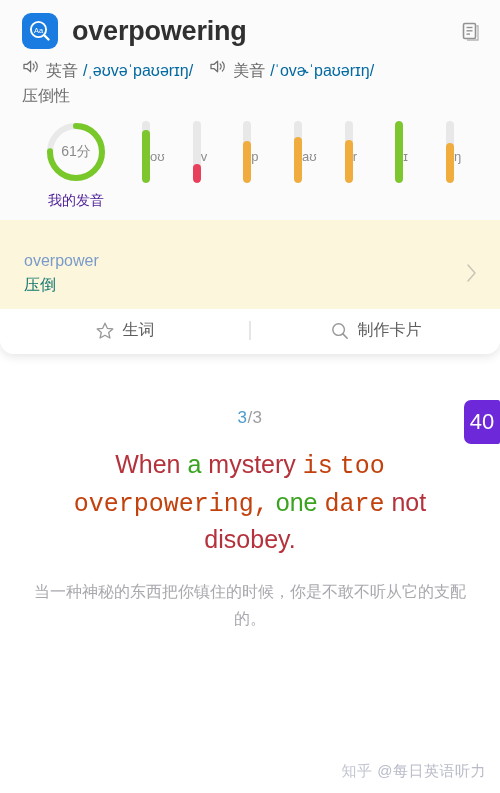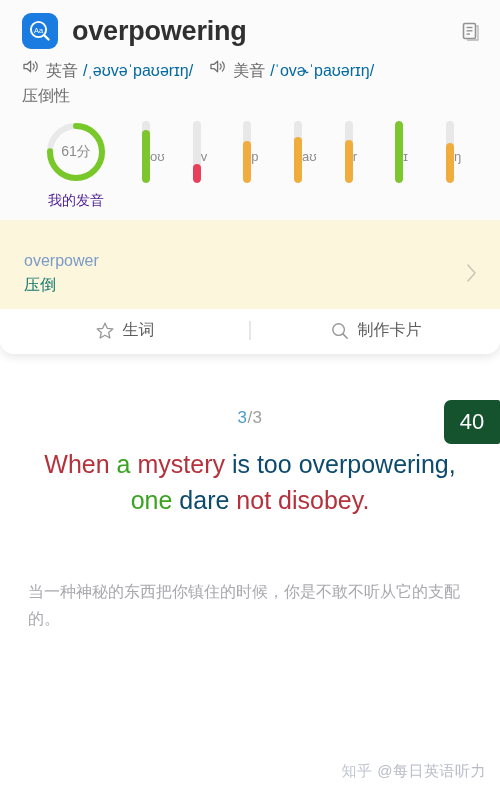--- a/index.html
+++ b/index.html
@@ -85,38 +85,38 @@
   
   .counter{
     position:absolute; left:0; top:408px; width:500px; text-align:center;
     font-size:17px; letter-spacing:.5px;
   }
   .counter .cur{ color:#4e9ccd; }
   .counter .tot{ color:#9e9e9e; }
 
   .score-badge{
     position:absolute; right:0; top:400px;
-    width:56px; height:44px; background:#14532d;
+    width:36px; height:44px; background:#6d28d9;
     border-top-left-radius:7px; border-bottom-left-radius:7px;
     border-top-right-radius:2px; border-bottom-right-radius:2px;
     display:flex; align-items:center; justify-content:center;
     color:#ffffff; font-size:22px;
   }
 
   .sentence{
     position:absolute; left:40px; top:447px; width:420px;
     text-align:center; font-size:25px; line-height:1.42;
   }
   .w-red{ color:#b5323c; }
   .w-green{ color:#3aa31f; }
-  .w-gray{ color:#0c4a6e; }
+  .w-gray{ color:#c2410c;font-family:Liberation Mono, monospace; }
 
   .translation{
     position:absolute; left:28px; top:578px; width:444px;
-    font-size:16px; line-height:1.7; color:#a8a8ae;
+    text-align:center; font-size:16px; line-height:1.7; color:#a8a8ae;
   }
 
   
   .controls{ position:absolute; left:0; top:690px; width:500px; height:103px; }
 
   .watermark{
     position:absolute; right:14px; top:762px;
     font-size:15px; color:#b9bcc8; letter-spacing:.5px;
     white-space:nowrap;
   }

